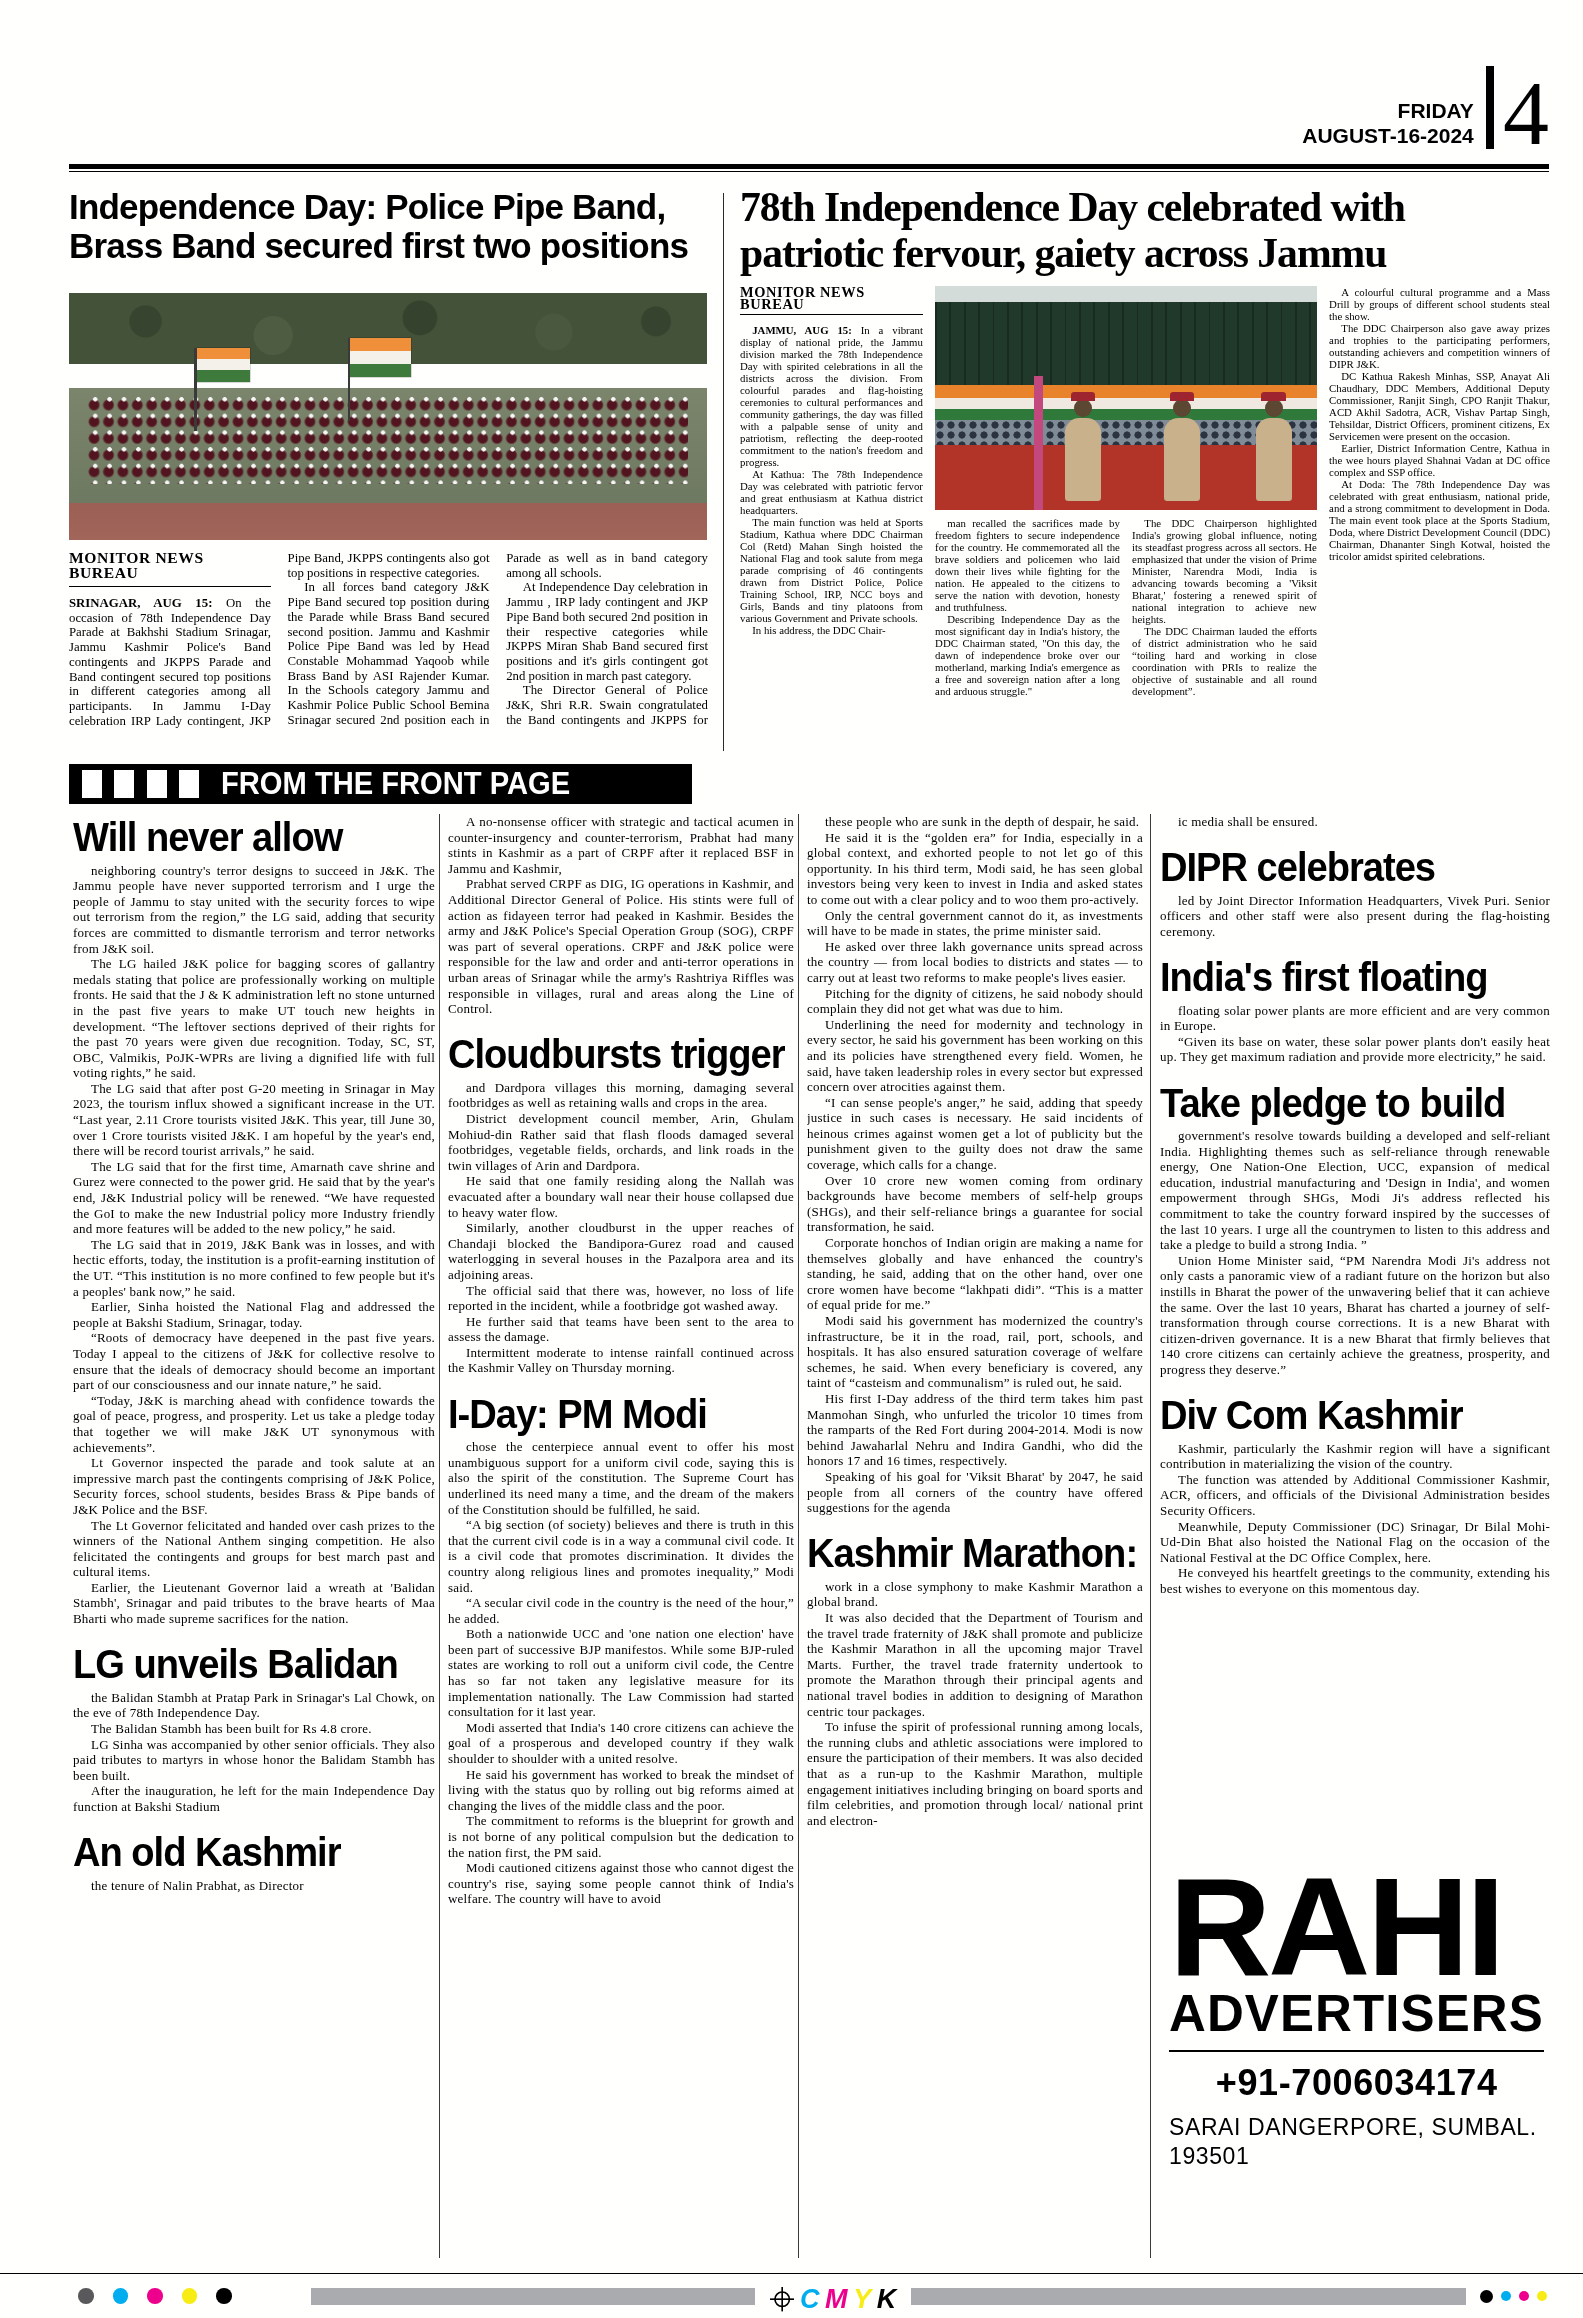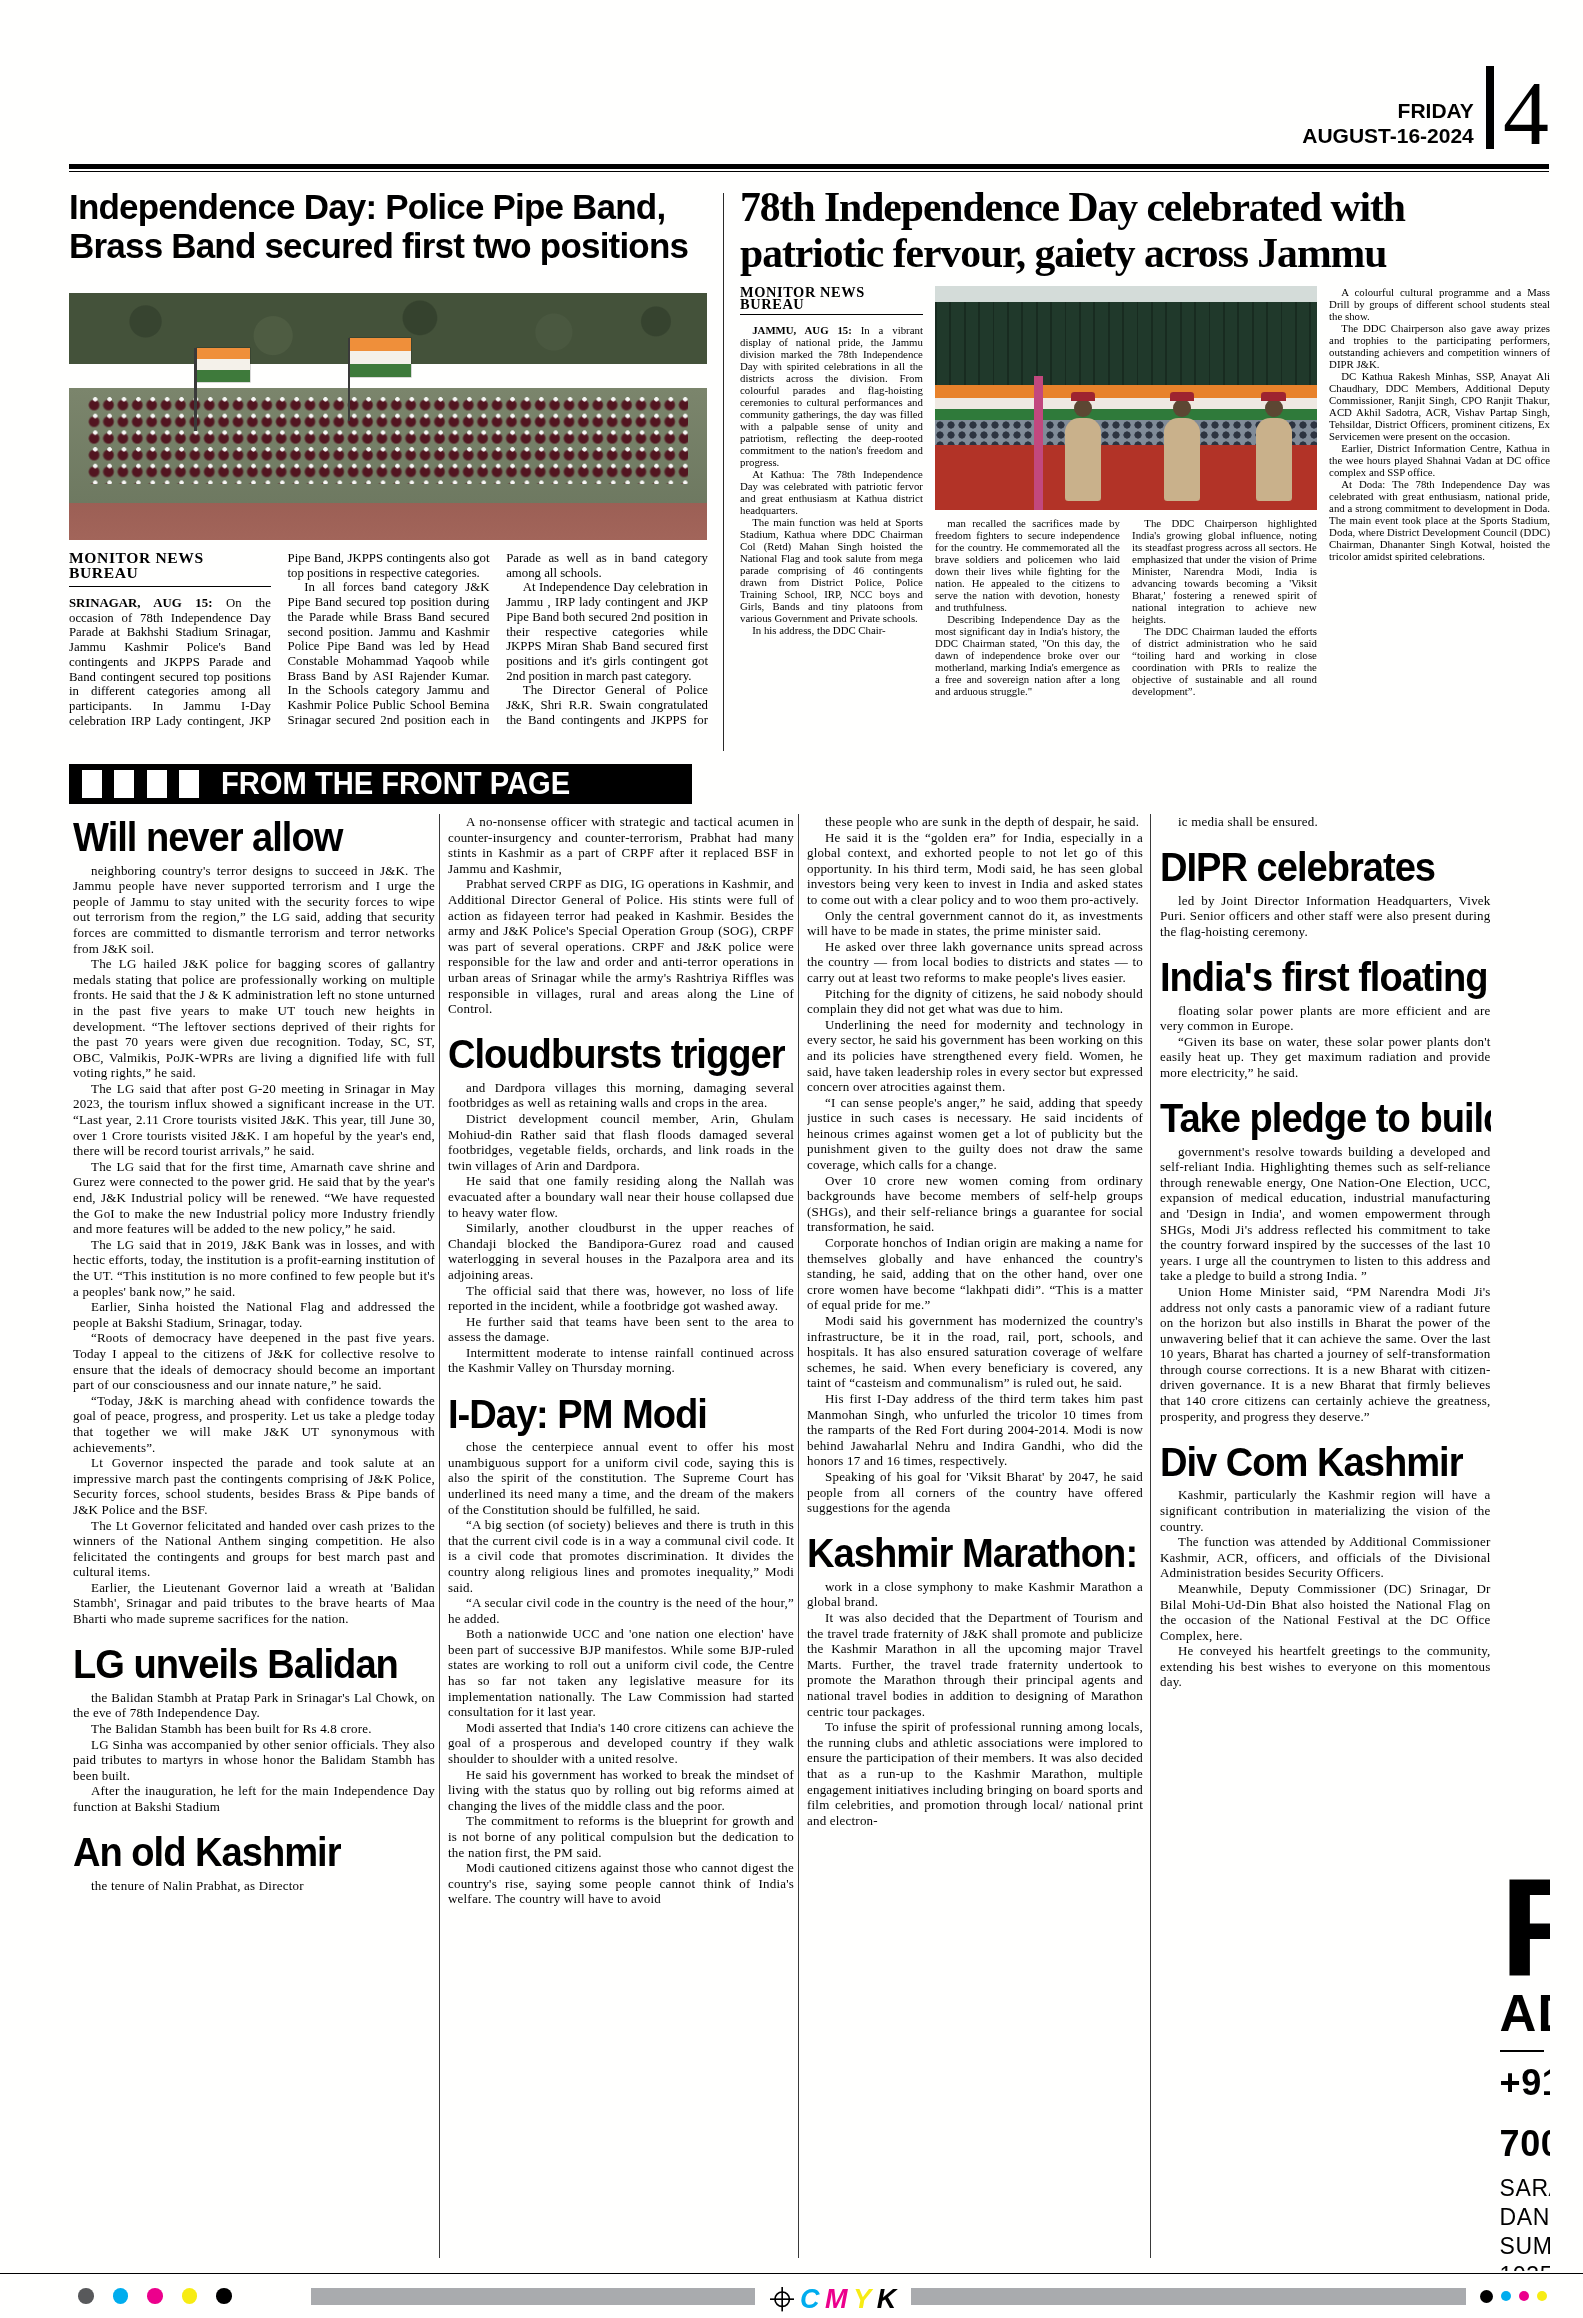--- a/index.html
+++ b/index.html
@@ -75,21 +75,21 @@
   .banner { position:absolute; left:69px; top:764px; width:623px; height:40px; background:#000; display:flex; align-items:center; padding:0 13.3px; }
   .banner .sq { width:20px; height:28px; background:#fff; margin-right:12.2px; flex:none; }
   .banner .banner-text { color:#fff; font-family:"Liberation Sans", sans-serif; font-weight:bold; font-size:31px; letter-spacing:0; white-space:nowrap; margin-left:10px; transform:scaleX(.94); transform-origin:left; }
 
   
   .jump-col { position:absolute; top:814px; height:1457px; overflow:hidden; text-align:justify; font-size:13px; line-height:15.6px; letter-spacing:0.2px; }
   .jump-col .para { text-indent:18px; }
   #jcol1 { left:73px;  width:362px; }
   #jcol2 { left:448px;  width:346px; }
   #jcol3 { left:807px; width:336px; }
-  #jcol4 { left:1160px; width:390px; display:flex; flex-direction:row; }
+  #jcol4 { left:1160px; width:390px; display:flex; flex-direction:column; }
   #jcol4 .flow { flex:0 1 auto; overflow:hidden; }
   .jump-head { font-family:"Liberation Sans", sans-serif; font-weight:bold; font-size:41px; line-height:42px; letter-spacing:-1.1px; text-align:left; margin:16.7px 0 4.4px; transform:scaleX(.93); transform-origin:left; white-space:nowrap; }
   .jump-col > .jump-head:first-child, .flow > .jump-head:first-child { margin-top:2.2px; }
   .vdiv { position:absolute; top:814px; width:1.1px; height:1444px; background:#3a3a3a; }
   #vd1 { left:439px; } #vd2 { left:798px; } #vd3 { left:1150px; }
 
   
   .ad { margin-top:auto; width:100%; height:418px; padding:14.4px 5.6px 10px 9px; text-align:left; font-family:"Liberation Sans", sans-serif; overflow:hidden; }
   .ad-name { font-weight:bold; font-size:139px; line-height:119px; letter-spacing:-3.3px; transform:scaleX(1.02); transform-origin:left; }
   .ad-line2 { font-weight:bold; font-size:51px; line-height:56px; letter-spacing:1.1px; border-bottom:2.8px solid #000; padding-bottom:7.8px; }

